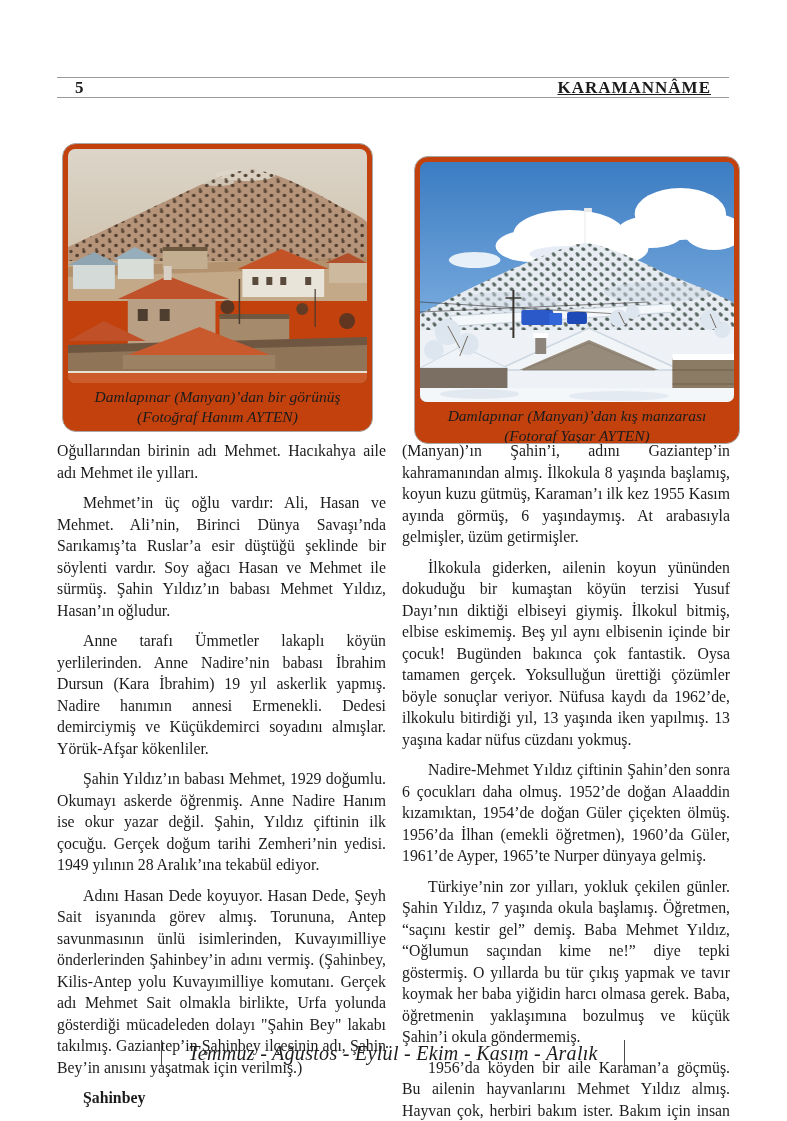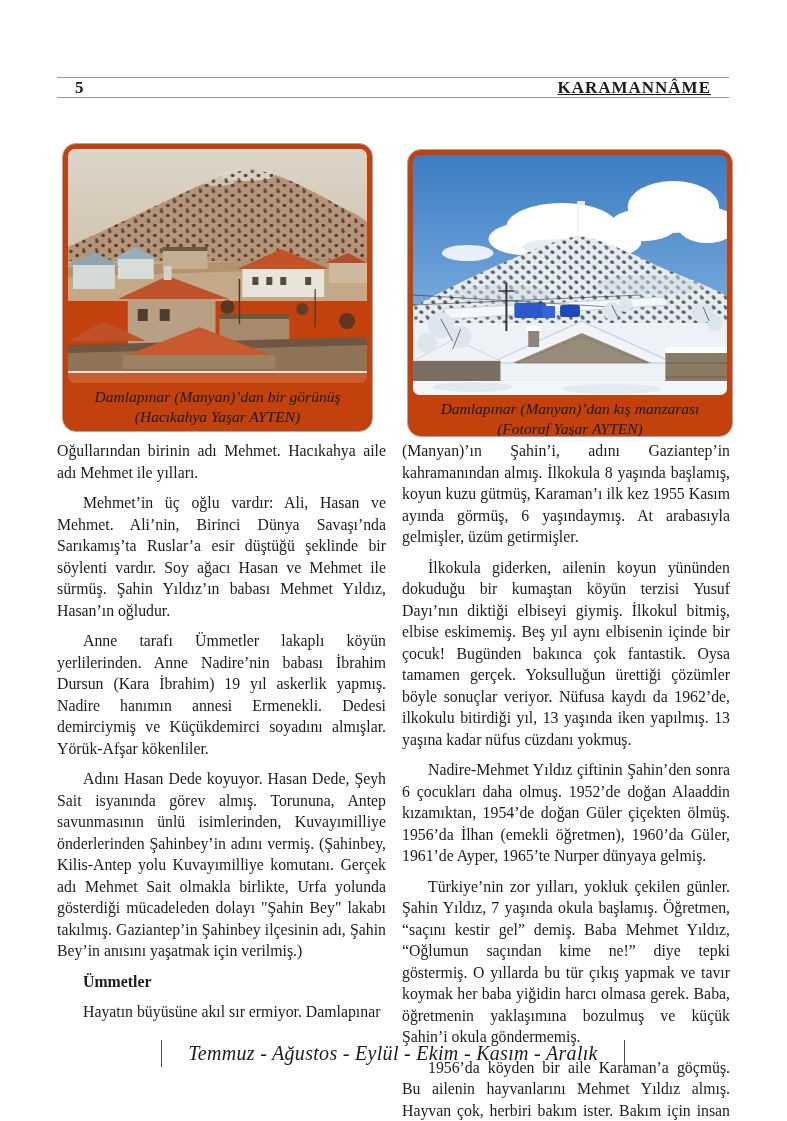--- a/index.html
+++ b/index.html
@@ -123,25 +123,25 @@
       <circle cx="280" cy="172" r="8" fill="#3f3328" opacity="0.75"></circle>
       <line x1="172" y1="130" x2="172" y2="175" stroke="#4a3a30" stroke-width="1.5"></line>
       <line x1="248" y1="140" x2="248" y2="178" stroke="#4a3a30" stroke-width="1.2"></line>
 
       <rect x="0" y="224" width="300" height="10" fill="#cd5c2d"></rect>
       <rect x="0" y="222" width="300" height="2" fill="#e8e0d2"></rect>
     </svg>
   </div>
   <figcaption class="caption">
     <div>Damlapınar (Manyan)’dan bir görünüş</div>
-    <div>(Hacıkahya Yaşar AYTEN)</div>
+    <div>(Fotoğraf Hanım AYTEN)</div>
   </figcaption>
 </figure>
 
-<figure class="figure figure-right" style="margin:5px">
+<figure class="figure figure-right" style="margin:12px">
   <div class="photo-wrap">
     <svg viewBox="0 0 316 240" width="316" height="240" preserveAspectRatio="none">
       <defs>
         <linearGradient id="rsky" x1="0" y1="0" x2="0" y2="1">
           <stop offset="0" stop-color="#3b7cc2"></stop>
             <stop offset="1" stop-color="#79abde"></stop>
         </linearGradient>
         <pattern id="fir" width="12" height="10" patternUnits="userSpaceOnUse">
           <circle cx="3" cy="3" r="1.8" fill="#44544c" opacity="0.85"></circle>
           <circle cx="9" cy="7.5" r="1.5" fill="#51625a" opacity="0.8"></circle>
@@ -225,22 +225,23 @@
   <figcaption class="caption">
     <div>Damlapınar (Manyan)’dan kış manzarası</div>
     <div>(Fotoraf Yaşar AYTEN)</div>
   </figcaption>
 </figure>
 
 <div class="col col-left">
   <p class="no-indent">Oğullarından birinin adı Mehmet. Hacıkahya aile adı Mehmet ile yılları.</p>
   <p>Mehmet’in üç oğlu vardır: Ali, Hasan ve Mehmet. Ali’nin, Birinci Dünya Savaşı’nda Sarıkamış’ta Ruslar’a esir düştüğü şeklinde bir söylenti vardır. Soy ağacı Hasan ve Mehmet ile sürmüş. Şahin Yıldız’ın babası Mehmet Yıldız, Hasan’ın oğludur.</p>
   <p>Anne tarafı Ümmetler lakaplı köyün yerlilerinden. Anne Nadire’nin babası İbrahim Dursun (Kara İbrahim) 19 yıl askerlik yapmış. Nadire hanımın annesi Ermenekli. Dedesi demirciymiş ve Küçükdemirci soyadını almışlar. Yörük-Afşar kökenliler.</p>
+  <p>Şahin Yıldız’ın babası Mehmet, 1929 doğumlu. Okumayı askerde öğrenmiş. Anne Nadire Hanım ise okur yazar değil. Şahin, Yıldız çiftinin ilk çocuğu. Gerçek doğum tarihi Zemheri’nin yedisi. 1949 yılının 28 Aralık’ına tekabül ediyor.</p>
   <p>Adını Hasan Dede koyuyor. Hasan Dede, Şeyh Sait isyanında görev almış. Torununa, Antep savunmasının ünlü isimlerinden, Kuvayımilliye önderlerinden Şahinbey’in adını vermiş. (Şahinbey, Kilis-Antep yolu Kuvayımilliye komutanı. Gerçek adı Mehmet Sait olmakla birlikte, Urfa yolunda gösterdiği mücadeleden dolayı "Şahin Bey" lakabı takılmış. Gaziantep’in Şahinbey ilçesinin adı, Şahin Bey’in anısını yaşatmak için verilmiş.)</p>
-  <div class="subheading">Ümmetler</div>
+  <div class="subheading">Şahinbey</div>
   <p>Hayatın büyüsüne akıl sır ermiyor. Damlapınar</p>
 </div>
 
 <div class="col col-right">
   <p class="no-indent">(Manyan)’ın Şahin’i, adını Gaziantep’in kahramanından almış. İlkokula 8 yaşında başlamış, koyun kuzu gütmüş, Karaman’ı ilk kez 1955 Kasım ayında görmüş, 6 yaşındaymış. At arabasıyla gelmişler, üzüm getirmişler.</p>
   <p>İlkokula giderken, ailenin koyun yününden dokuduğu bir kumaştan köyün terzisi Yusuf Dayı’nın diktiği elbiseyi giymiş. İlkokul bitmiş, elbise eskimemiş. Beş yıl aynı elbisenin içinde bir çocuk! Bugünden bakınca çok fantastik. Oysa tamamen gerçek. Yoksulluğun ürettiği çözümler böyle sonuçlar veriyor. Nüfusa kaydı da 1962’de, ilkokulu bitirdiği yıl, 13 yaşında iken yapılmış. 13 yaşına kadar nüfus cüzdanı yokmuş.</p>
   <p>Nadire-Mehmet Yıldız çiftinin Şahin’den sonra 6 çocukları daha olmuş. 1952’de doğan Alaaddin kızamıktan, 1954’de doğan Güler çiçekten ölmüş. 1956’da İlhan (emekli öğretmen), 1960’da Güler, 1961’de Ayper, 1965’te Nurper dünyaya gelmiş.</p>
   <p>Türkiye’nin zor yılları, yokluk çekilen günler. Şahin Yıldız, 7 yaşında okula başlamış. Öğretmen, “saçını kestir gel” demiş. Baba Mehmet Yıldız, “Oğlumun saçından kime ne!” diye tepki göstermiş. O yıllarda bu tür çıkış yapmak ve tavır koymak her baba yiğidin harcı olmasa gerek. Baba, öğretmenin yaklaşımına bozulmuş ve küçük Şahin’i okula göndermemiş.</p>
   <p>1956’da köyden bir aile Karaman’a göçmüş. Bu ailenin hayvanlarını Mehmet Yıldız almış. Hayvan çok, herbiri bakım ister. Bakım için insan gücü</p>
 </div>

